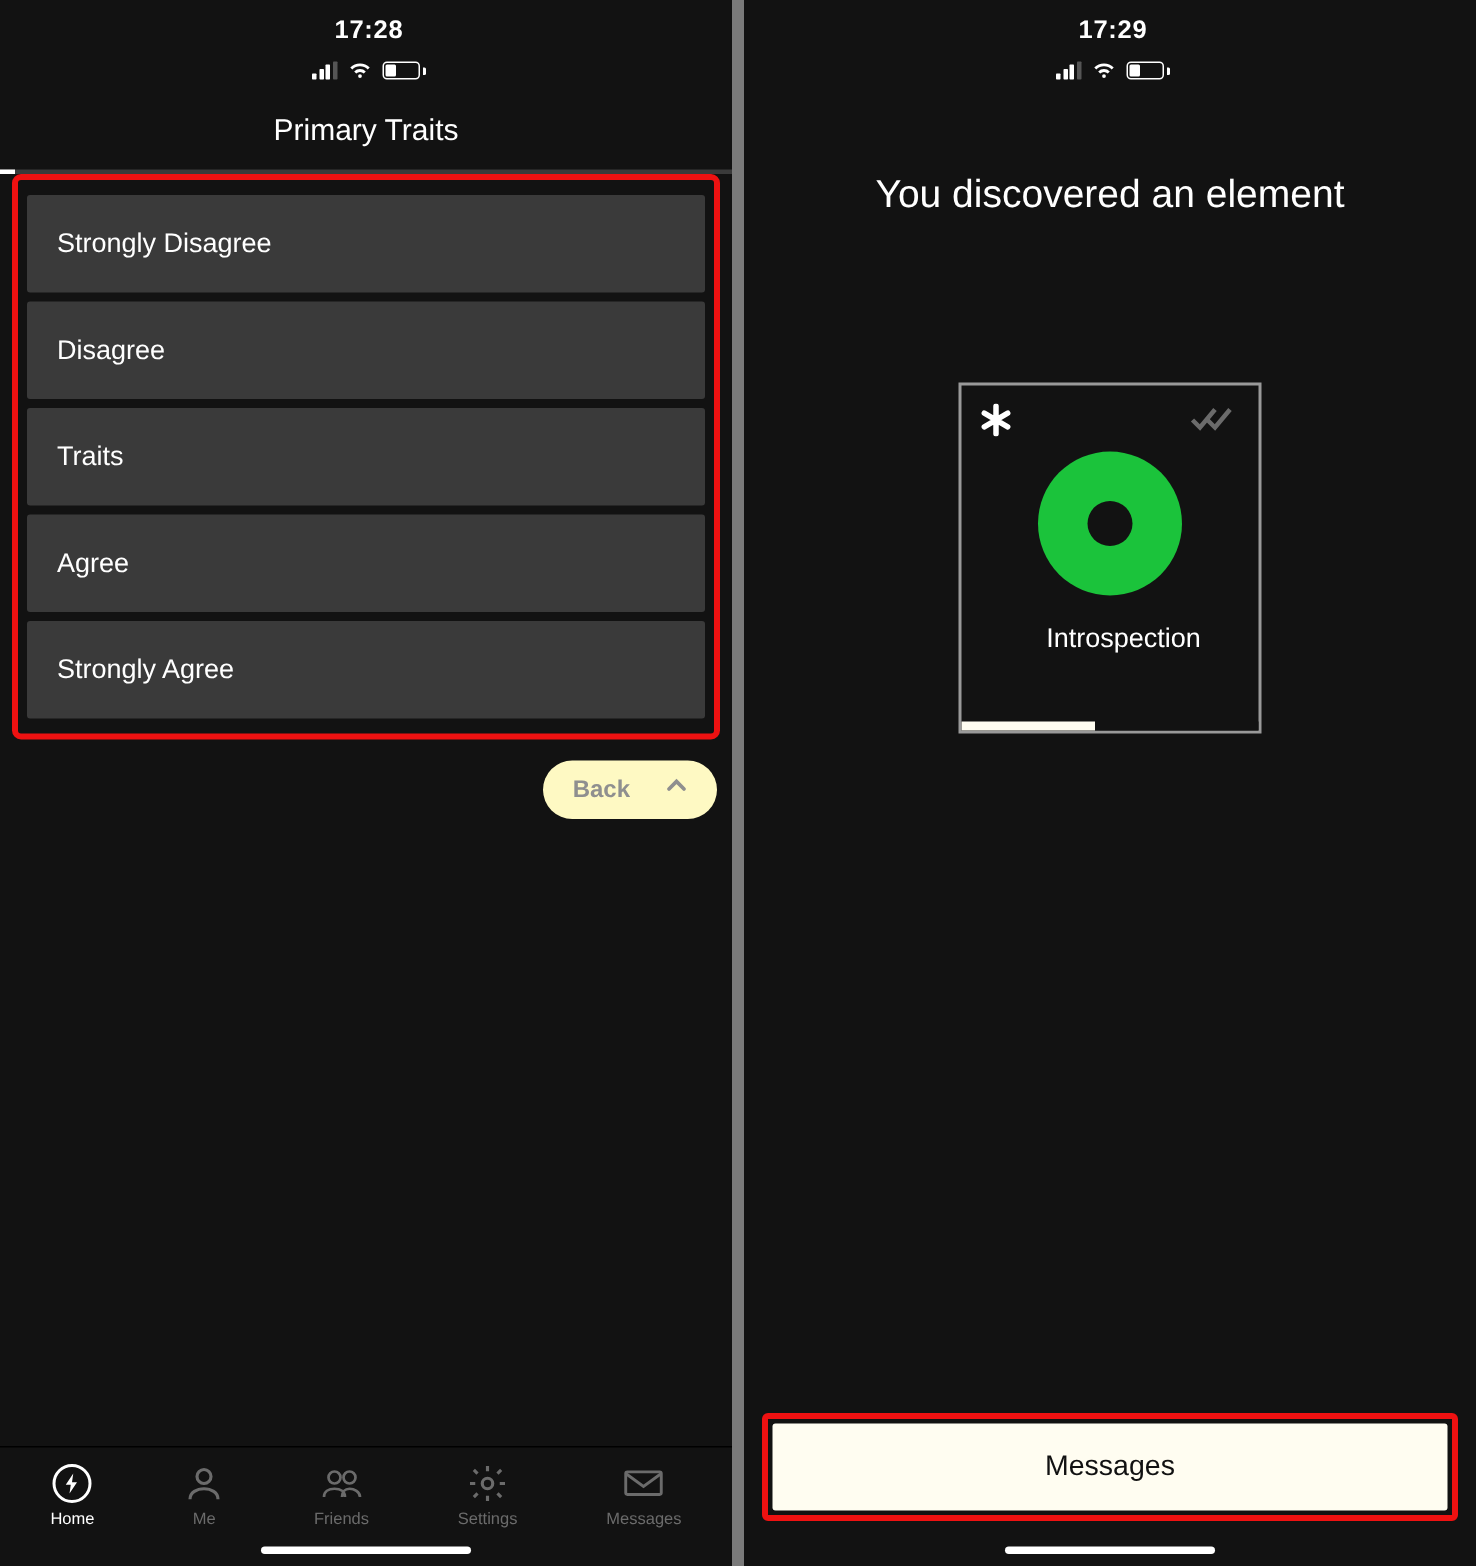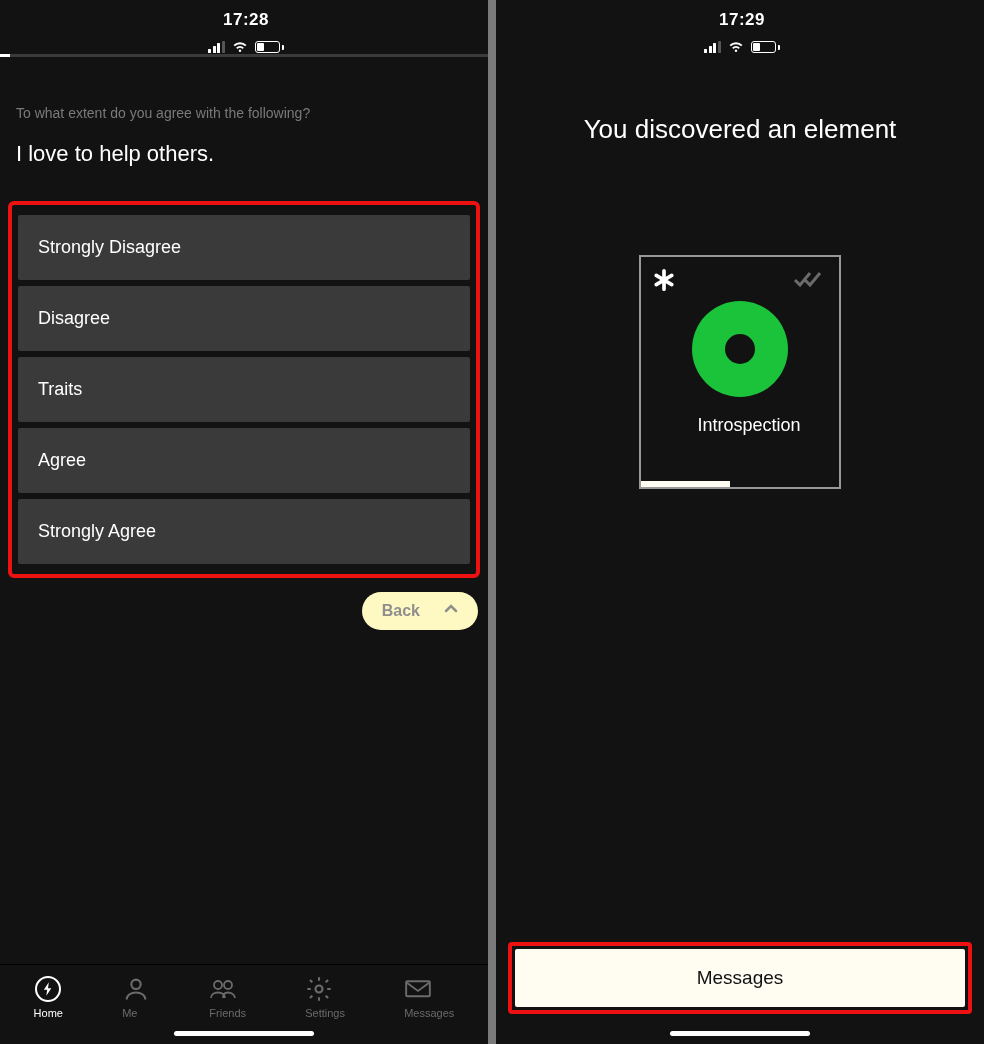--- a/index.html
+++ b/index.html
@@ -67,21 +67,21 @@
     padding: 10px 20px; border-radius: 999px; font-size:16px; font-weight:600;
     margin: 14px 10px 0 auto;
   }
   .back-pill svg { width:14px; height:14px; }
 
   .tab-bar {
     margin-top:auto;
     display:flex; justify-content:space-around; align-items:flex-end;
     padding: 10px 4px 6px; border-top: 0.5px solid #000; background:#121212;
   }
-  .tab-item { display:flex; flex-direction:column; align-items:flex-start; gap:4px; color:#6b6b6b; font-size:11px; }
+  .tab-item { display:flex; flex-direction:column; align-items:center; gap:4px; color:#6b6b6b; font-size:11px; }
   .tab-item.active { color:#fff; }
   .tab-icon { width:28px; height:28px; display:flex; align-items:center; justify-content:center; }
   .tab-icon svg { stroke:#6b6b6b; fill:none; stroke-width:1.8; }
   .tab-item.active .tab-icon svg { stroke:#fff; }
   .tab-item.active .bolt-circle { border-color:#fff; }
   .bolt-circle { width:26px; height:26px; border:2px solid #6b6b6b; border-radius:50%; display:flex; align-items:center; justify-content:center; }
   .home-indicator { height:5px; width:140px; background:#fff; border-radius:3px; margin: 6px auto 8px; }
 
   
   .discover-title { font-size:26px; font-weight:500; text-align:center; padding: 60px 20px 0; }
@@ -129,28 +129,27 @@
       </div>
       <div class="battery">
         <div class="battery-body">
             <div class="battery-fill"></div>
           </div>
         <div class="battery-tip"></div>
       </div>
     </div>
   </div>
 
+  <div class="title-bar">
+    <div class="title">Primary Traits</div>
+  </div>
   <div class="progress-track">
     <div class="progress-fill"></div>
   </div>
 
-  <div class="prompt-section">
-    <div class="prompt-meta">To what extent do you agree with the following?</div>
-    <div class="prompt-text">I love to help others.</div>
-  </div>
 
   <div class="options-box">
     <button class="option-btn">Strongly Disagree</button>
     <button class="option-btn">Disagree</button>
     <button class="option-btn">Traits</button>
     <button class="option-btn">Agree</button>
     <button class="option-btn">Strongly Agree</button>
   </div>
 
   <button class="back-pill">

